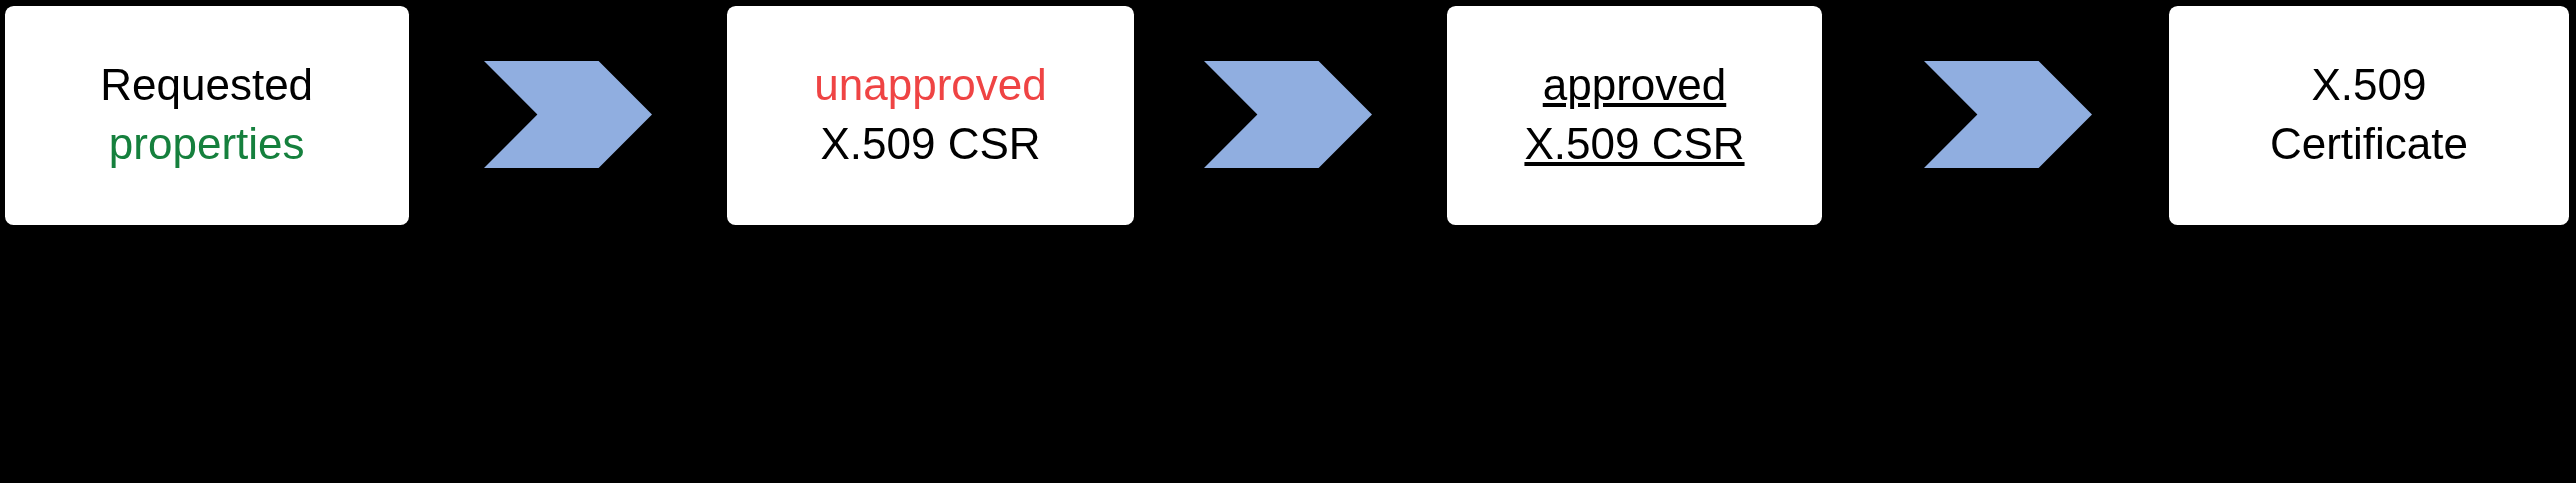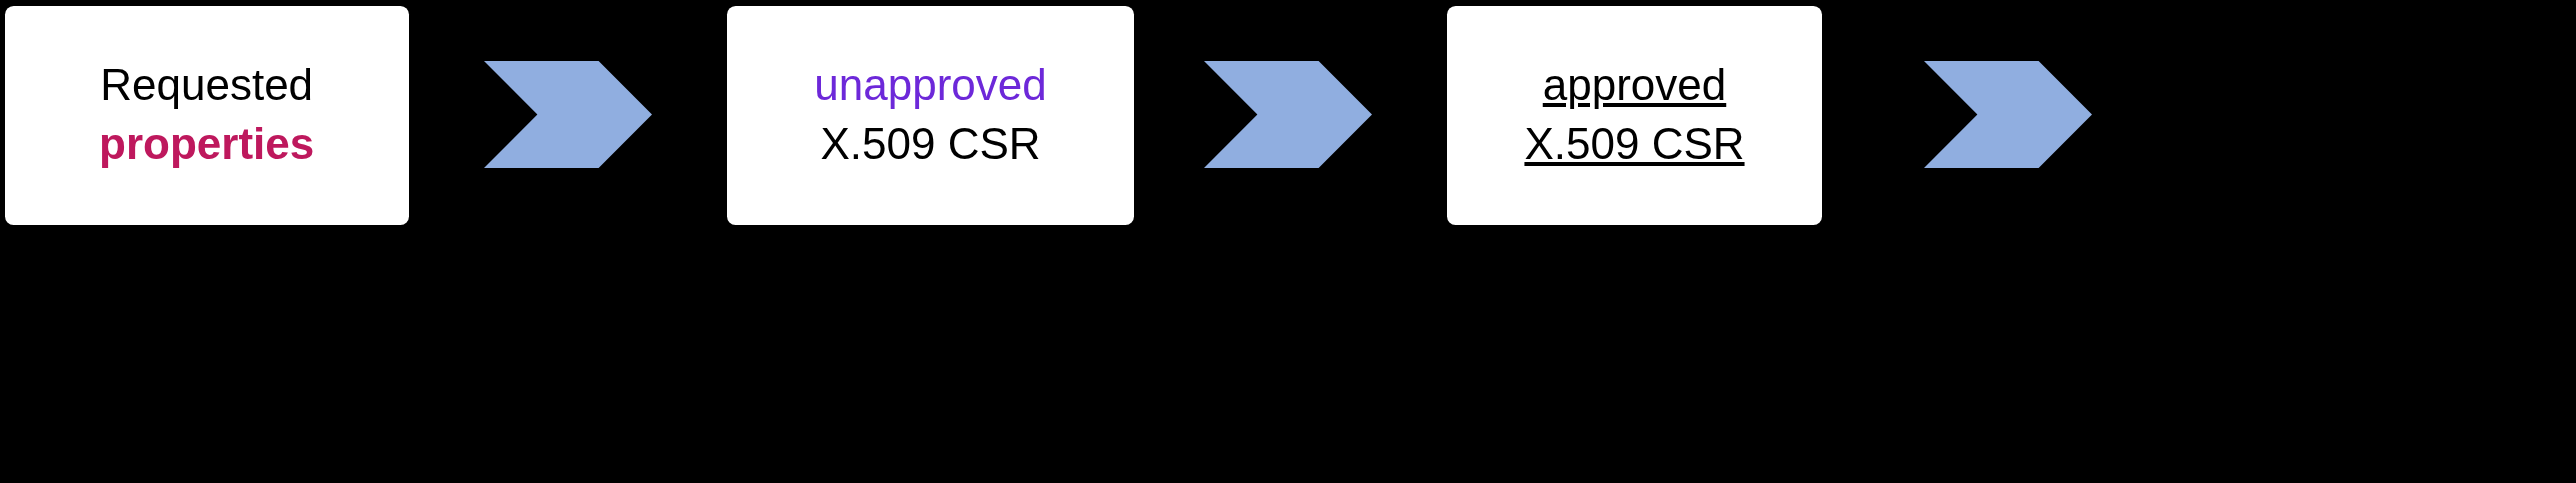--- a/index.html
+++ b/index.html
@@ -68,46 +68,50 @@
   .arrow-1 { left: 1204px; }
   .arrow-2 { left: 1924px; }
 </style>
 </head>
 <body>
 
 <div id="diagram" style="background: rgb(0, 0, 0);">
 
   <div class="step-box box-0" style="background: rgb(255, 255, 255);">
     <span class="step-line" style="color: rgb(0, 0, 0);">Requested</span>
-    <span class="step-line" style="color: #be185d; font-weight: bold;">properties</span>
+    <span class="step-line" style="color: #15803d;">properties</span>
   </div>
 
   <div class="arrow arrow-0">
     <svg viewBox="0 0 214 136" preserveAspectRatio="none" aria-hidden="true">
       <polygon points="0,0 146,0 214,68 146,136 0,136 68,68" fill="#90AEE0"></polygon>
     </svg>
   </div>
 
   <div class="step-box box-1" style="background: rgb(255, 255, 255);">
-    <span class="step-line" style="color: #6d28d9;">unapproved</span>
+    <span class="step-line" style="color: #ef4444;">unapproved</span>
     <span class="step-line" style="color: rgb(0, 0, 0);">X.509 CSR</span>
   </div>
 
   <div class="arrow arrow-1">
     <svg viewBox="0 0 214 136" preserveAspectRatio="none" aria-hidden="true">
       <polygon points="0,0 146,0 214,68 146,136 0,136 68,68" fill="#90AEE0"></polygon>
     </svg>
   </div>
 
   <div class="step-box box-2" style="background: rgb(255, 255, 255); text-decoration: underline;">
     <span class="step-line" style="color: rgb(0, 0, 0);">approved</span>
     <span class="step-line" style="color: rgb(0, 0, 0);">X.509 CSR</span>
   </div>
 
   <div class="arrow arrow-2">
     <svg viewBox="0 0 214 136" preserveAspectRatio="none" aria-hidden="true">
       <polygon points="0,0 146,0 214,68 146,136 0,136 68,68" fill="#90AEE0"></polygon>
     </svg>
   </div>
 
+  <div class="step-box box-3" style="background: rgb(255, 255, 255);">
+    <span class="step-line" style="color: rgb(0, 0, 0);">X.509</span>
+    <span class="step-line" style="color: rgb(0, 0, 0);">Certificate</span>
+  </div>
 
 </div>
 
 
 </body></html>

